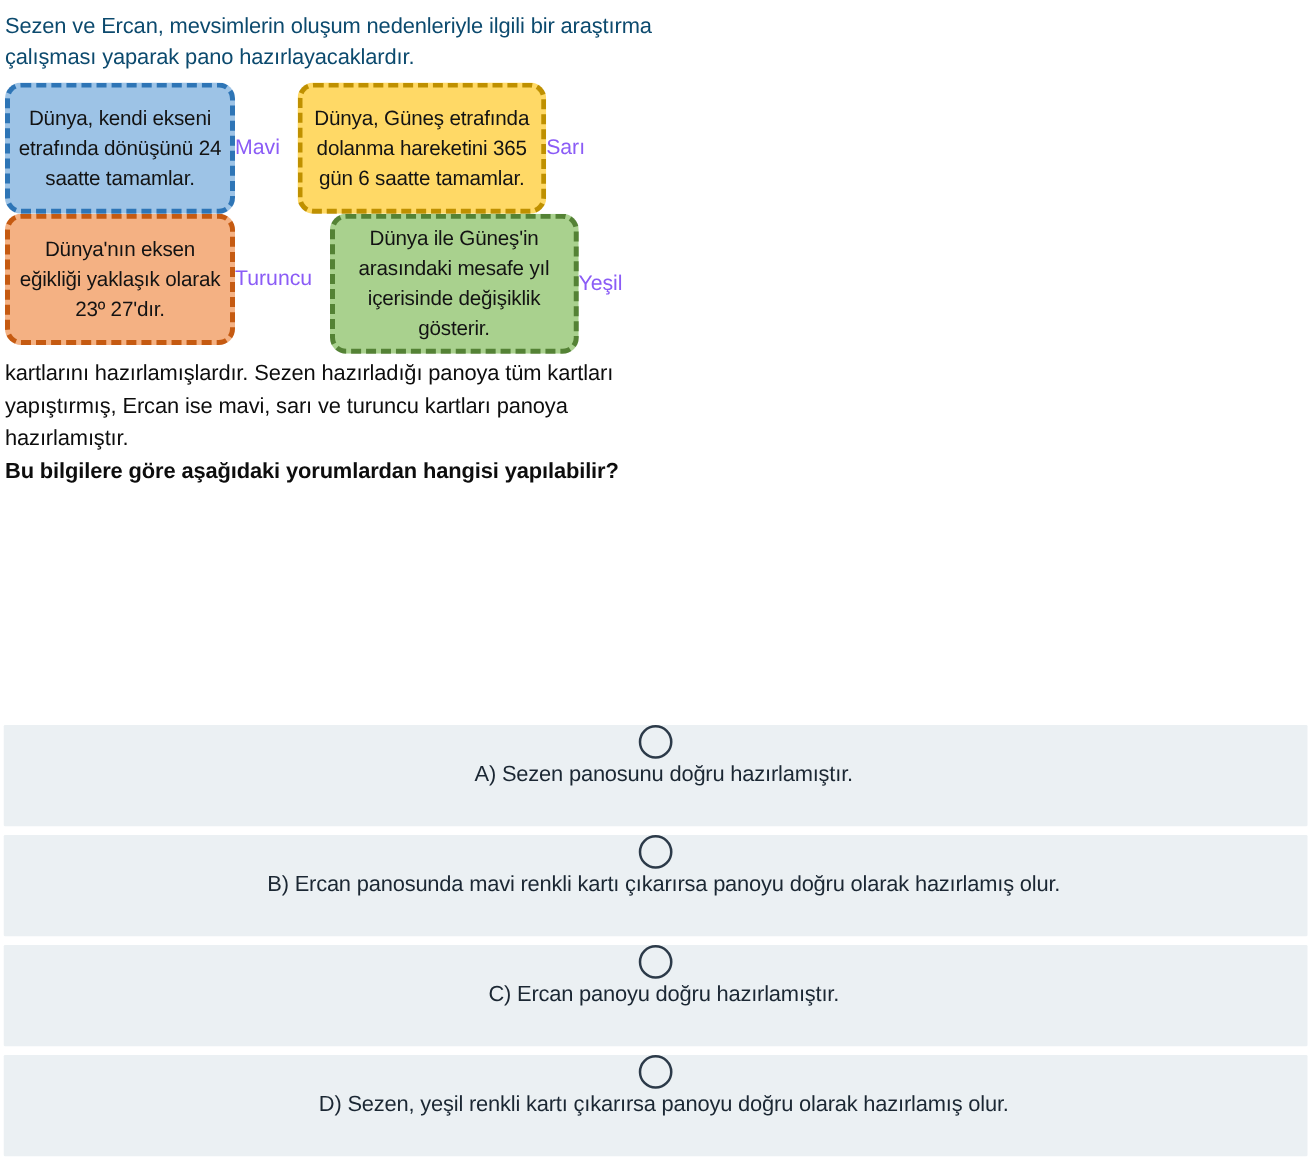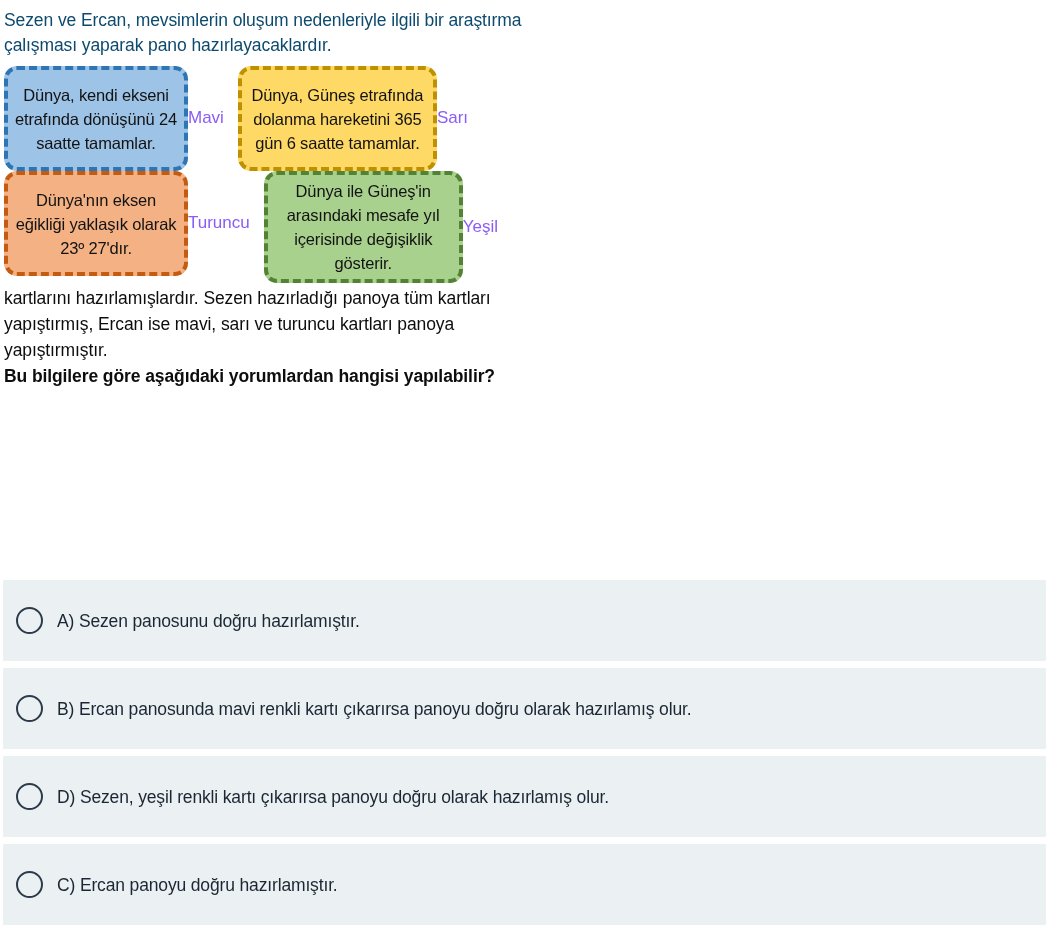--- a/index.html
+++ b/index.html
@@ -102,20 +102,21 @@
   }
   .option {
     background: #EBF0F3;
     height: 81px;
     margin-bottom: 7px;
     display: flex;
     align-items: center;
     padding-left: 13px;
     border-radius: 1px;
     cursor: pointer;
+    flex-direction: column;
   }
   .radio {
     width: 27px;
     height: 27px;
     min-width: 27px;
     border: 2.6px solid #2C3A49;
     border-radius: 50%;
     background: transparent;
     margin-right: 14px;
   }
@@ -166,39 +167,39 @@
       </div>
       <div class="card-label">Yeşil</div>
     </div>
   </div>
 
 </div>
 
 <div class="body-text">
   <div class="body-line">kartlarını hazırlamışlardır. Sezen hazırladığı panoya tüm kartları</div>
   <div class="body-line">yapıştırmış, Ercan ise mavi, sarı ve turuncu kartları panoya</div>
-  <div class="body-line">yapıştırmıştır.</div>
+  <div class="body-line">hazırlamıştır.</div>
   <div class="body-line bold">Bu bilgilere göre aşağıdaki yorumlardan hangisi yapılabilir?</div>
 </div>
 
 <div class="options">
 
   <div class="option">
     <span class="radio"></span>
     <span class="option-text">A) Sezen panosunu doğru hazırlamıştır.</span>
   </div>
 
   <div class="option">
     <span class="radio"></span>
     <span class="option-text">B) Ercan panosunda mavi renkli kartı çıkarırsa panoyu doğru olarak hazırlamış olur.</span>
   </div>
 
   <div class="option">
     <span class="radio"></span>
+    <span class="option-text">C) Ercan panoyu doğru hazırlamıştır.</span>
+  </div>
+
+  <div class="option">
+    <span class="radio"></span>
     <span class="option-text">D) Sezen, yeşil renkli kartı çıkarırsa panoyu doğru olarak hazırlamış olur.</span>
   </div>
 
-  <div class="option">
-    <span class="radio"></span>
-    <span class="option-text">C) Ercan panoyu doğru hazırlamıştır.</span>
-  </div>
-
 </div>
 
 </body></html>

